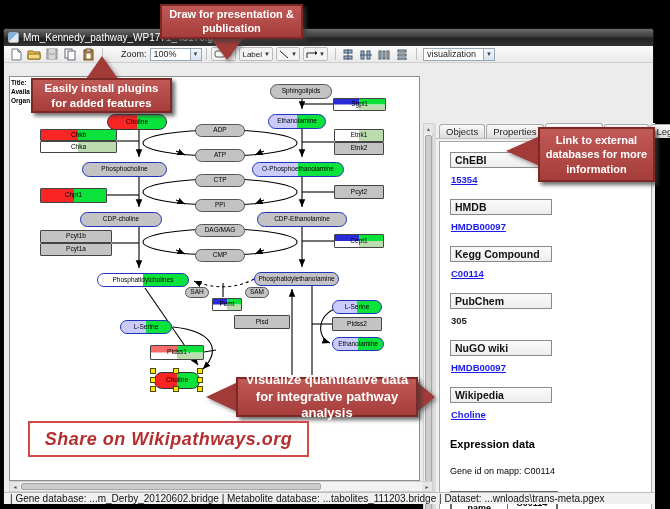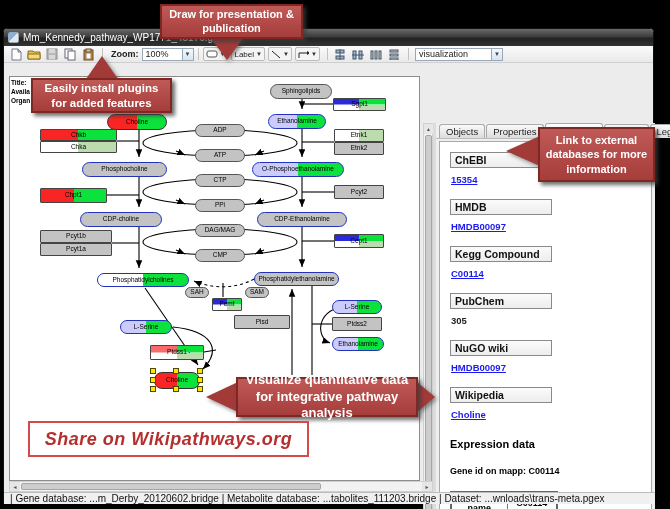--- a/index.html
+++ b/index.html
@@ -9,21 +9,21 @@
   
   .win{position:absolute;left:3px;top:28px;width:651px;height:475px;background:#ececec;border:1px solid #111;border-radius:4px 4px 0 0;}
   .titlebar{height:17px;background:linear-gradient(#6a6a6a,#3c3c3c 45%,#222 55%,#333);border-radius:3px 3px 0 0;display:flex;align-items:center;color:#fff;font-size:10px;padding:0 4px;}
   .app-icon{width:11px;height:11px;margin-right:4px;background:linear-gradient(135deg,#7fb2e8 0 50%,#e8e8e8 50%);border:1px solid #9ab;border-radius:2px;}
   .menubar{height:13px;background:#f0f0f0;border-bottom:1px solid #d5d5d5;display:flex;align-items:center;font-size:10px;color:#111;padding-left:5px;}
   .menubar span{margin-right:9px;cursor:default;}
   .toolbar{height:17px;background:linear-gradient(#fbfbfb,#e9e9e9);border-bottom:1px solid #cfcfcf;display:flex;align-items:center;padding-left:4px;font-size:9px;color:#222;}
   .tbtn{width:16px;height:14px;display:flex;align-items:center;justify-content:center;margin-right:2px;border:1px solid transparent;border-radius:2px;}
   .tbtn svg{display:block;}
   .tsep{width:1px;height:12px;background:#c2c2c2;margin:0 4px;}
-  .zoom-label{font-weight:bold;margin:0 3px 0 4px;}
+  .zoom-label{font-weight:normal;margin:0 3px 0 14px;}
   .combo{background:#fff;border:1px solid #9aa7b5;height:13px;display:flex;align-items:center;font-size:9px;padding-left:3px;position:relative;}
   .combo .arrow{margin-left:auto;width:11px;height:100%;background:linear-gradient(#f4f8fc,#d8e4f0);border-left:1px solid #9aa7b5;display:flex;align-items:center;justify-content:center;font-size:6px;color:#345;}
   .ddown{display:flex;align-items:center;border:1px solid #bbb;border-radius:2px;height:14px;padding:5px 2px;margin-right:3px;background:#f4f4f4;font-size:8px;}
   .ddown .car{font-size:6px;margin-left:2px;color:#333;}
 
   
   .main{position:absolute;left:0;top:47px;width:651px;height:405px;display:flex;}
   .canvas-wrap{position:relative;left:5px;width:411px;height:405px;background:#fff;border:1px solid #8d8d8d;overflow:hidden;}
   .vscroll{position:absolute;left:419px;top:47px;width:10px;height:405px;background:#f2f2f2;border:1px solid #d0d0d0;}
   .vscroll .thumb{position:absolute;left:1px;top:11px;width:7px;height:380px;background:#cdcdcd;border:1px solid #a5a5a5;border-radius:2px;}
@@ -49,21 +49,21 @@
   
   .tabs{display:flex;align-items:flex-end;height:16px;padding-left:3px;border-bottom:1px solid #bcbcbc;}
   .tab{font-size:9.5px;color:#222;background:linear-gradient(#fafafa,#dcdcdc);border:1px solid #aaa;border-bottom:none;border-radius:3px 3px 0 0;padding:1px 6px 2px;margin-right:1px;height:14px;}
   .tab.active{background:#fff;font-weight:bold;height:16px;position:relative;top:1px;}
   .panel-content{position:absolute;left:3px;top:18px;right:3px;bottom:2px;background:#fff;border:1px solid #a9a9a9;overflow:hidden;padding:10px 0 0 10px;}
   .bp-header{width:102px;height:16px;border:1px solid #8a8a8a;background:linear-gradient(#fbfbfb,#ededed);font-size:10.5px;font-weight:bold;color:#111;display:flex;align-items:center;padding-left:4px;}
   .bp-val{display:inline-block;font-size:9.5px;font-weight:bold;margin:6px 17px 14px 1px;}
   .bp-link{color:#1a1aee;text-decoration:underline;}
   .bp-plain{color:#222;}
   .exp-header{font-size:11px;font-weight:bold;margin:4px 0 16px;}
-  .geneid{font-size:9px;font-weight:bold;margin-bottom:15px;}
+  .geneid{font-size:9px;font-weight:normal;margin-bottom:15px;}
   .bp-table{border-collapse:collapse;border:2px solid #666;}
   .bp-table td{border:1px solid #777;width:56px;height:15px;text-align:center;font-size:9px;font-weight:bold;padding:0 2px;}
   .bp-table td:last-child{width:50px;}
 
   
   .hscroll{position:absolute;left:5px;top:452px;width:424px;height:11px;background:#f2f2f2;border:1px solid #d0d0d0;}
   .hscroll .thumb{position:absolute;left:11px;top:1px;width:300px;height:7px;background:#cdcdcd;border:1px solid #a5a5a5;border-radius:2px;}
   .hbtn{position:absolute;top:0;width:10px;height:9px;font-size:5px;color:#555;display:flex;align-items:center;justify-content:center;background:#e6e6e6;}
   .statusbar{position:absolute;left:0;top:463px;width:651px;height:12px;background:#f0f0f0;border-top:1px solid #bdbdbd;font-size:10px;color:#111;display:flex;align-items:center;padding-left:6px;white-space:nowrap;overflow:hidden;}
 
@@ -166,21 +166,21 @@
         </svg>
       </span>
     <span class="tbtn">
         <svg width="12" height="11">
           <rect x="2" y="1" width="8" height="2" fill="#c6c6c6" stroke="#456"></rect>
           <rect x="2" y="5" width="8" height="2" fill="#c6c6c6" stroke="#456"></rect>
           <rect x="2" y="9" width="8" height="2" fill="#c6c6c6" stroke="#456"></rect>
         </svg>
       </span>
     <span class="tsep"></span>
-    <span class="combo" style="width:88px;margin-left:2px;">
+    <span class="combo" style="width:72px;margin-left:2px;">
       <span>visualization</span>
       <span class="arrow">▼</span>
     </span>
   </div>
 
   <div class="main">
     <div class="canvas-wrap">
       <div class="canvas-info">
           <div>Title:</div>
           <div>Availa</div>

